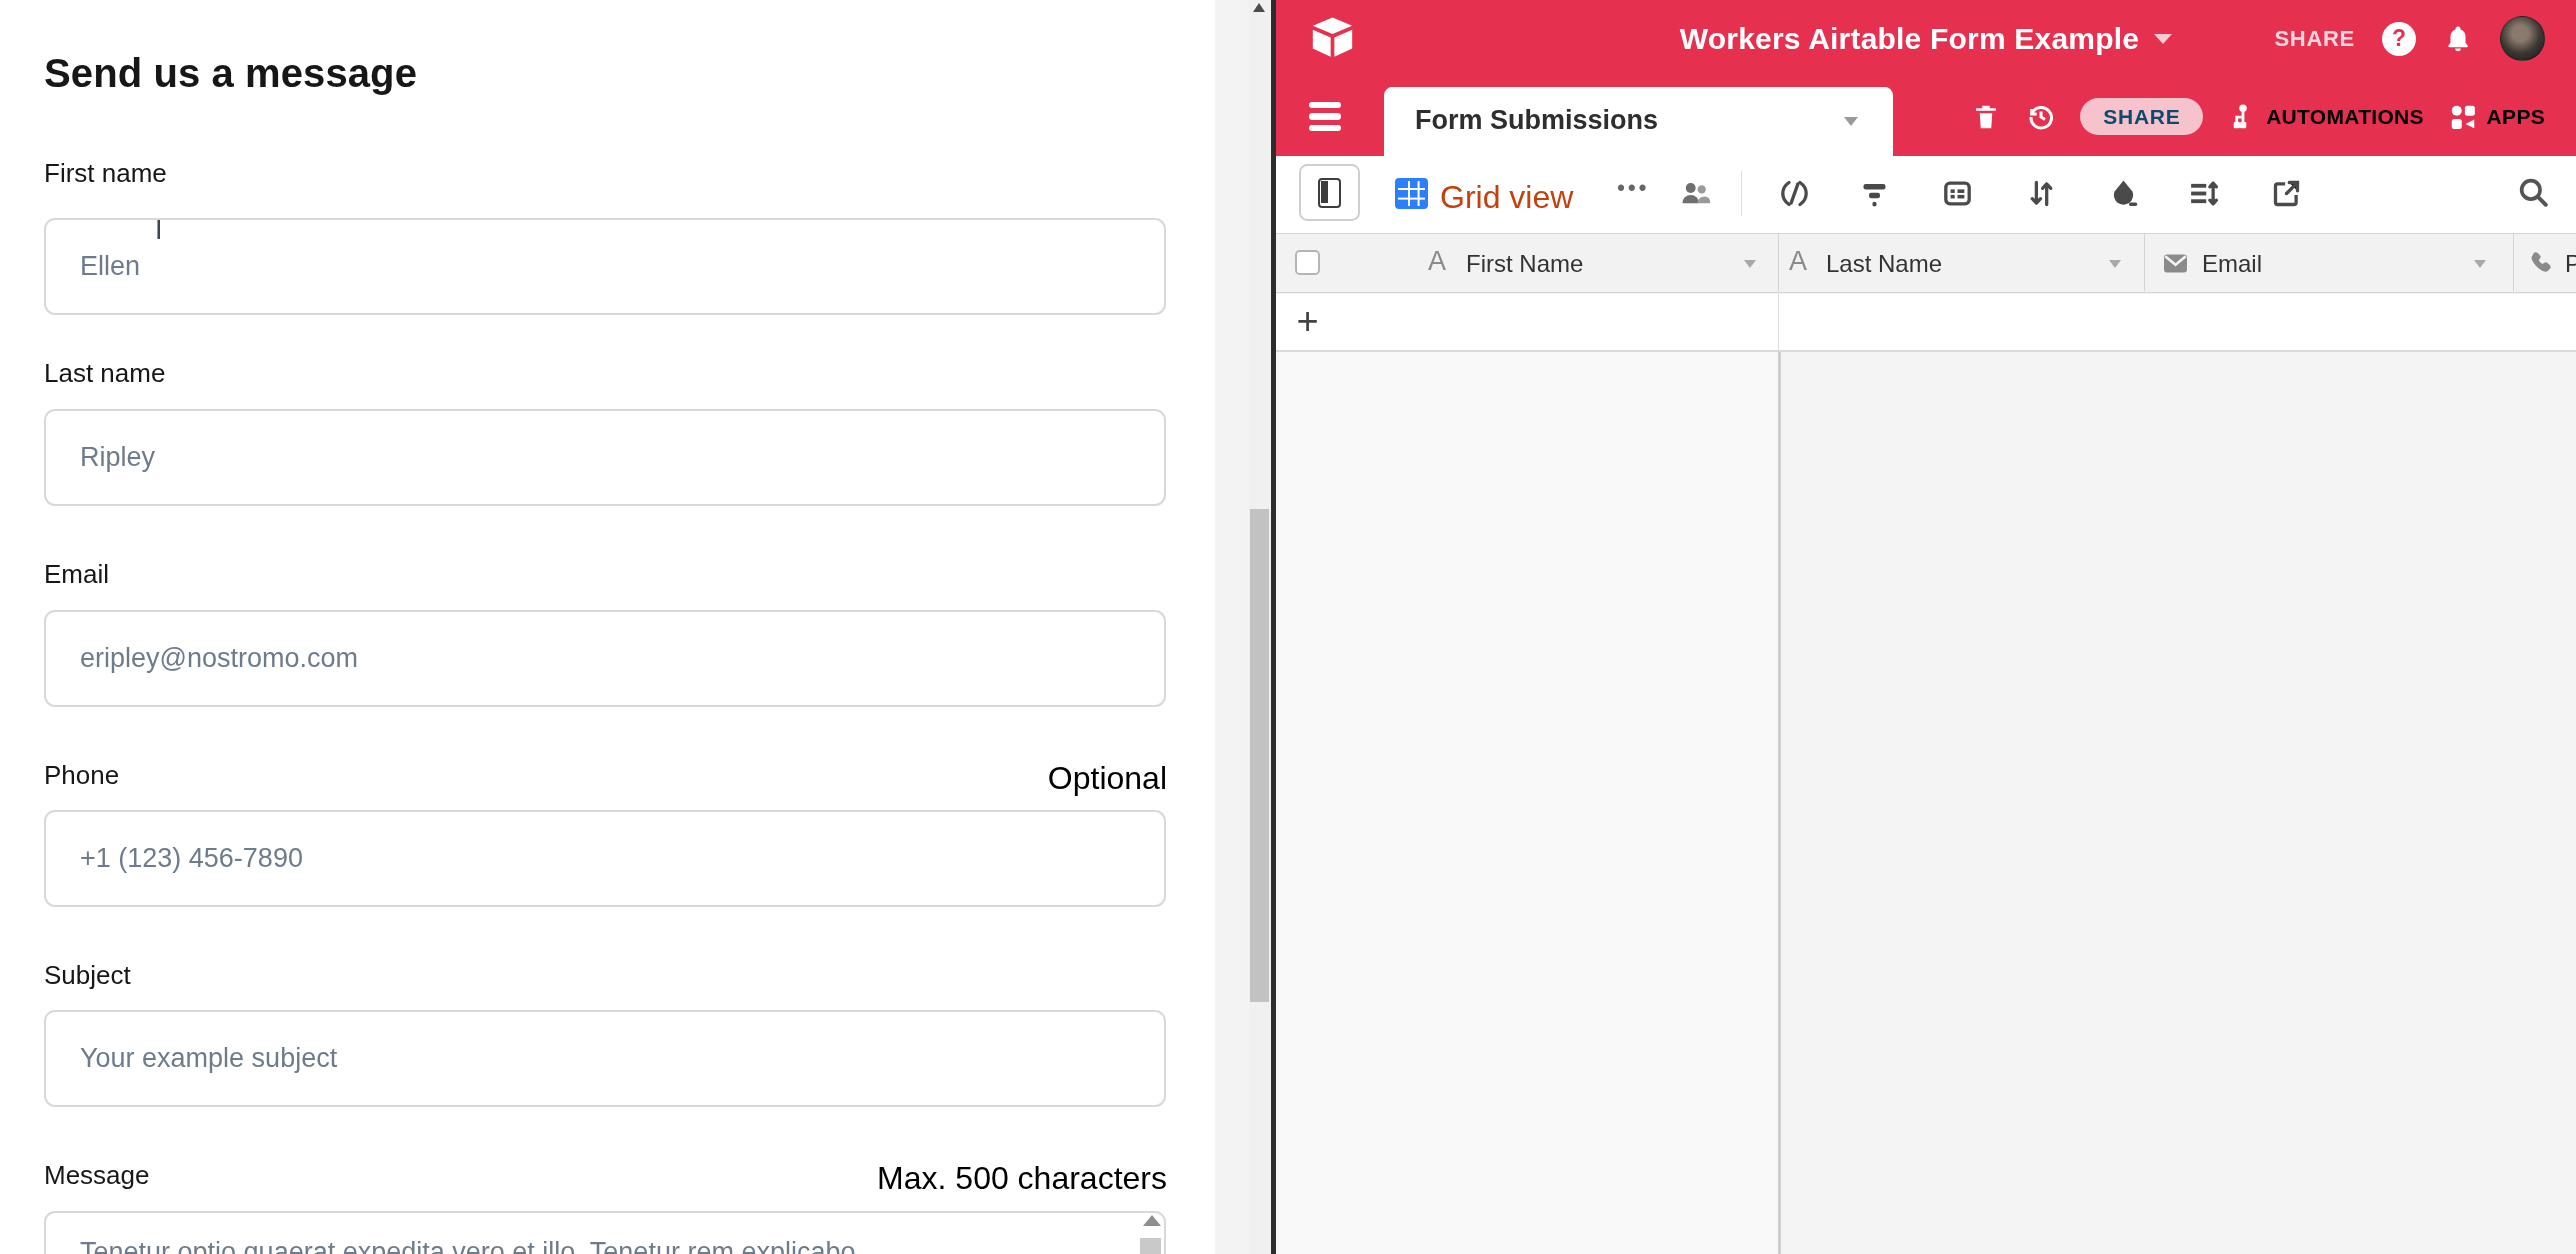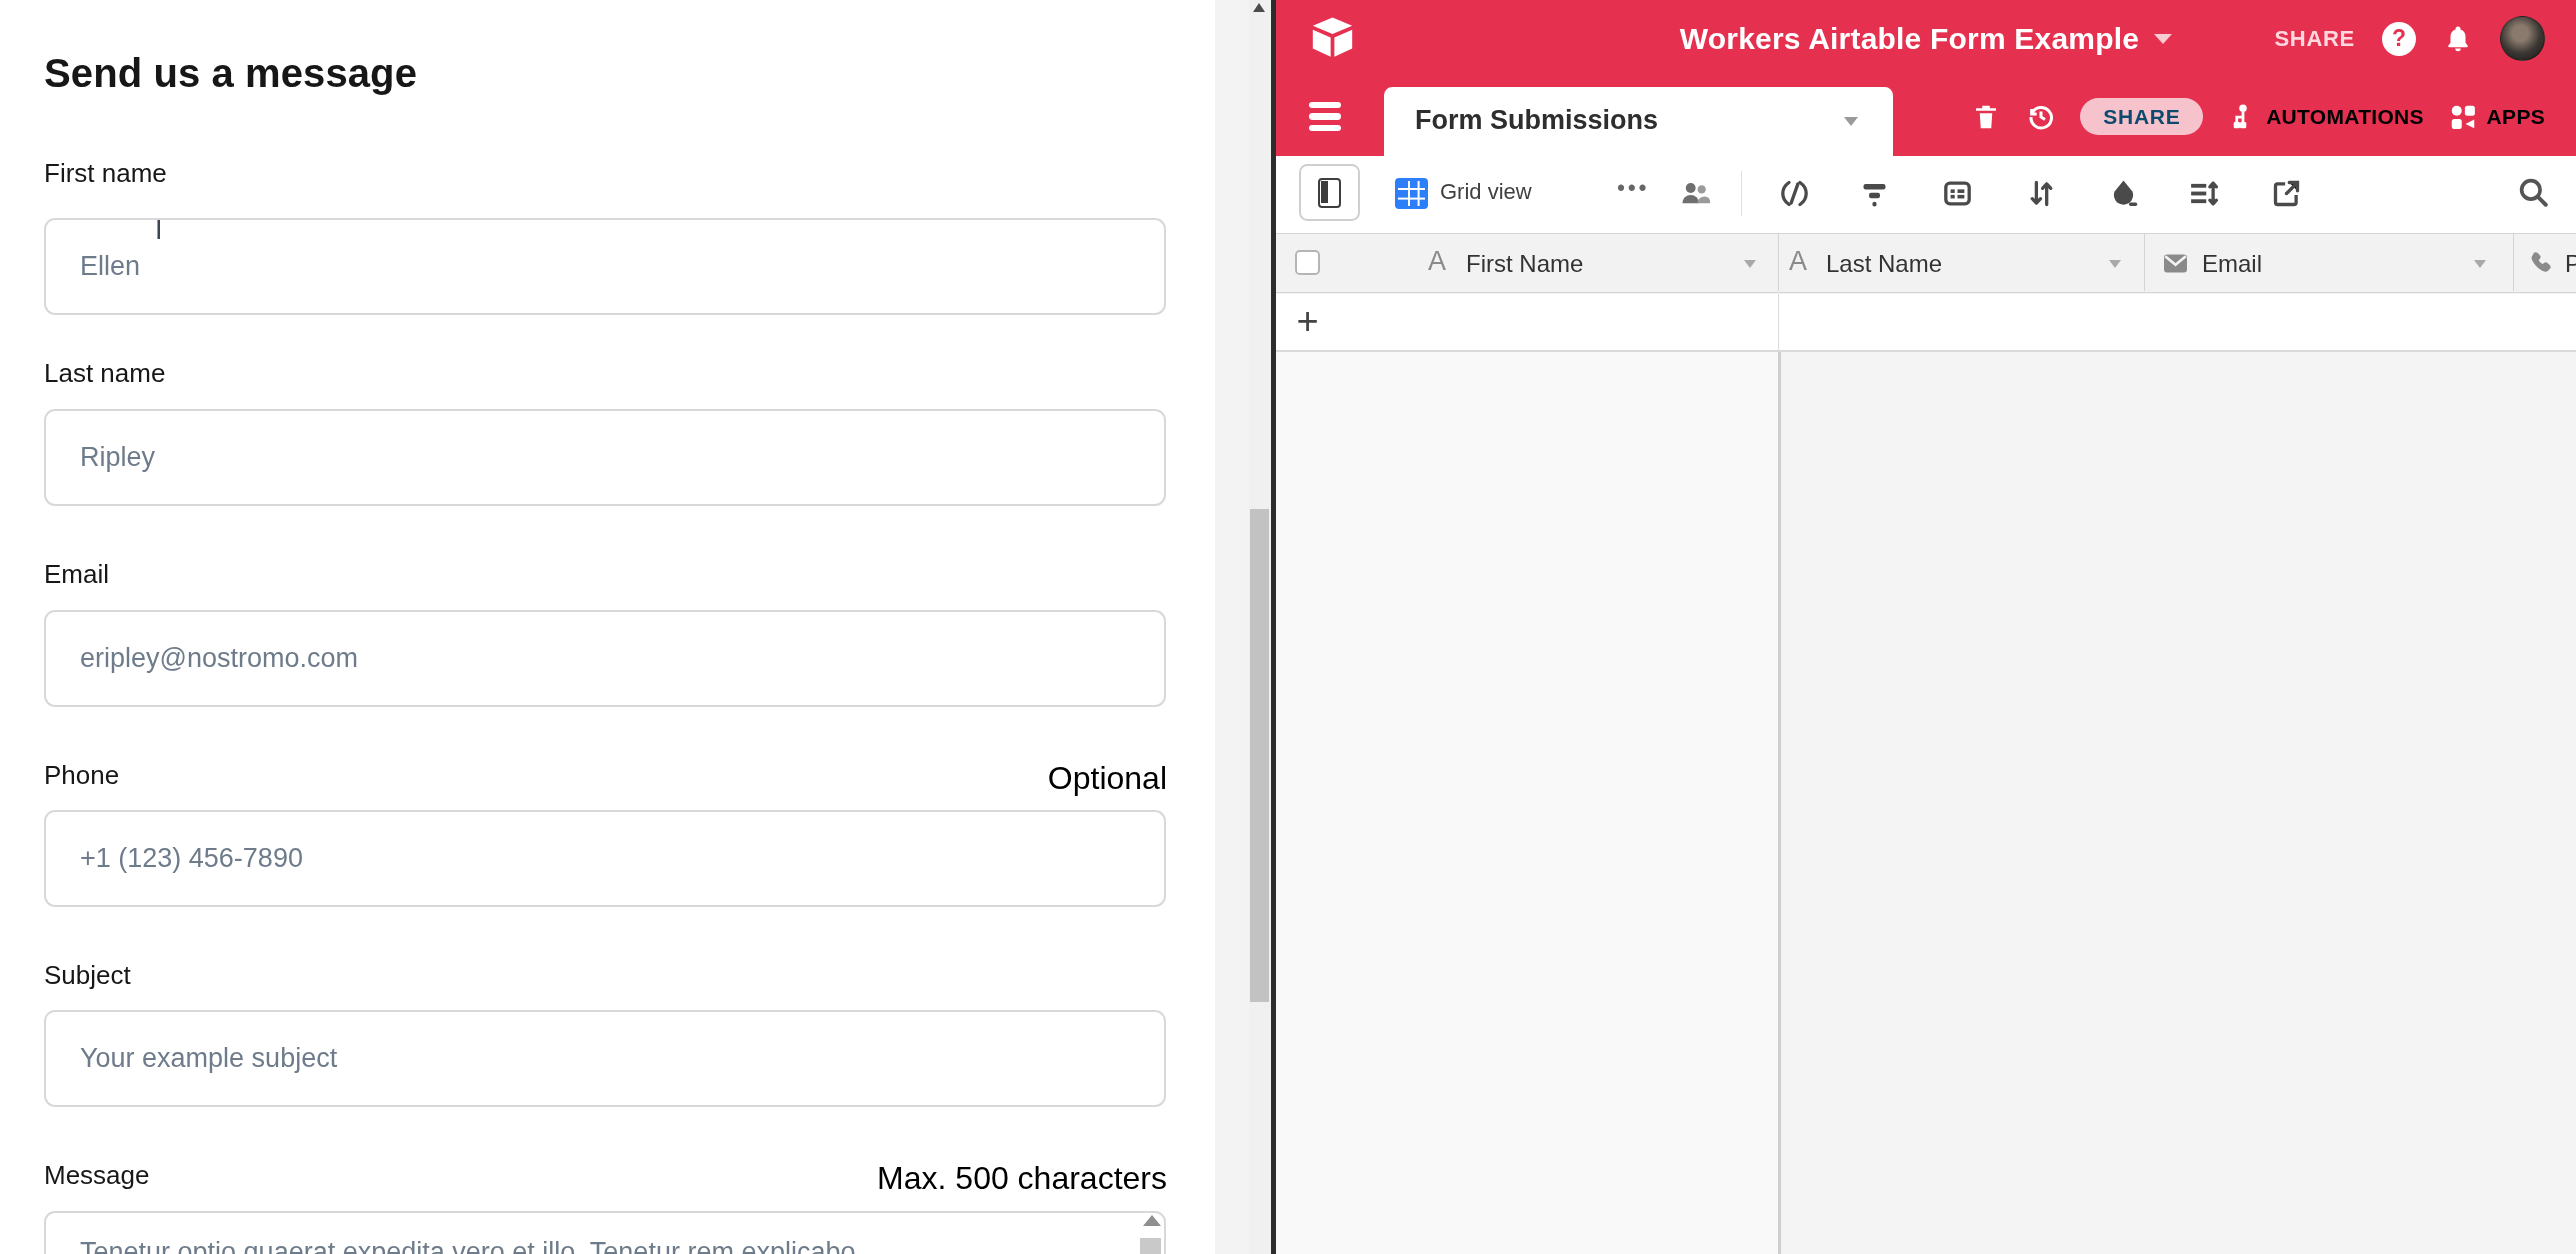--- a/index.html
+++ b/index.html
@@ -79,21 +79,21 @@
   .tb-sidebar-glyph::after { content:""; position:absolute; left:1.4px; top:1.4px; width:6.8px; height:22px; background:#3d3d3d; }
   .grid-icon { position:absolute; left:119px; top:22px; width:33px; height:31px; background:#2d7ff9; border-radius:4.1px;
     background-image:
       linear-gradient(#2d7ff9,#2d7ff9),
       repeating-linear-gradient(to bottom, transparent 0 8.2px, #ffffff 8.2px 10.2px),
       repeating-linear-gradient(to right, transparent 0 9.6px, #ffffff 9.6px 11.6px);
     background-blend-mode:normal; }
   .grid-icon { background:#2d7ff9; }
   .grid-icon::before { content:""; position:absolute; left:3.4px; right:3.4px; top:9.6px; height:2px; background:#fff; box-shadow:0 9.6px 0 #fff; }
   .grid-icon::after  { content:""; position:absolute; top:3.4px; bottom:3.4px; left:13px; width:2px; background:#fff; box-shadow:9.6px 0 0 #fff; }
-  .tb-label { position:absolute; left:164px; top:22.5px; font-size:22px; color:#404040; }
+  .tb-label { position:absolute; left:164px; top:22.5px; font-size:32px; color:#c2410c; }
   .tb-dots { position:absolute; left:341px; top:19px; font-size:23px; color:#666; letter-spacing:2.7px; }
   .tb-icon { position:absolute; top:20.5px; width:33px; height:33px; color:#4a4a4a; }
   .tb-sep { position:absolute; left:465px; top:15px; width:1.4px; height:45px; background:#e0e0e0; }
   .tb-search { position:absolute; left:1240px; top:19px; width:34px; height:34px; color:#555; }
 
   
   .rp-cols { position:absolute; left:0; top:233px; width:1300px; height:60px; background:#f2f2f2;
              border-top:1.4px solid #d4d4d4; border-bottom:1.4px solid #d4d4d4; }
   .col-div { position:absolute; top:0; width:1.4px; height:57px; background:#d4d4d4; }
   .row-checkbox { position:absolute; left:19px; top:16.4px; width:24.6px; height:24.6px; background:#fff;

